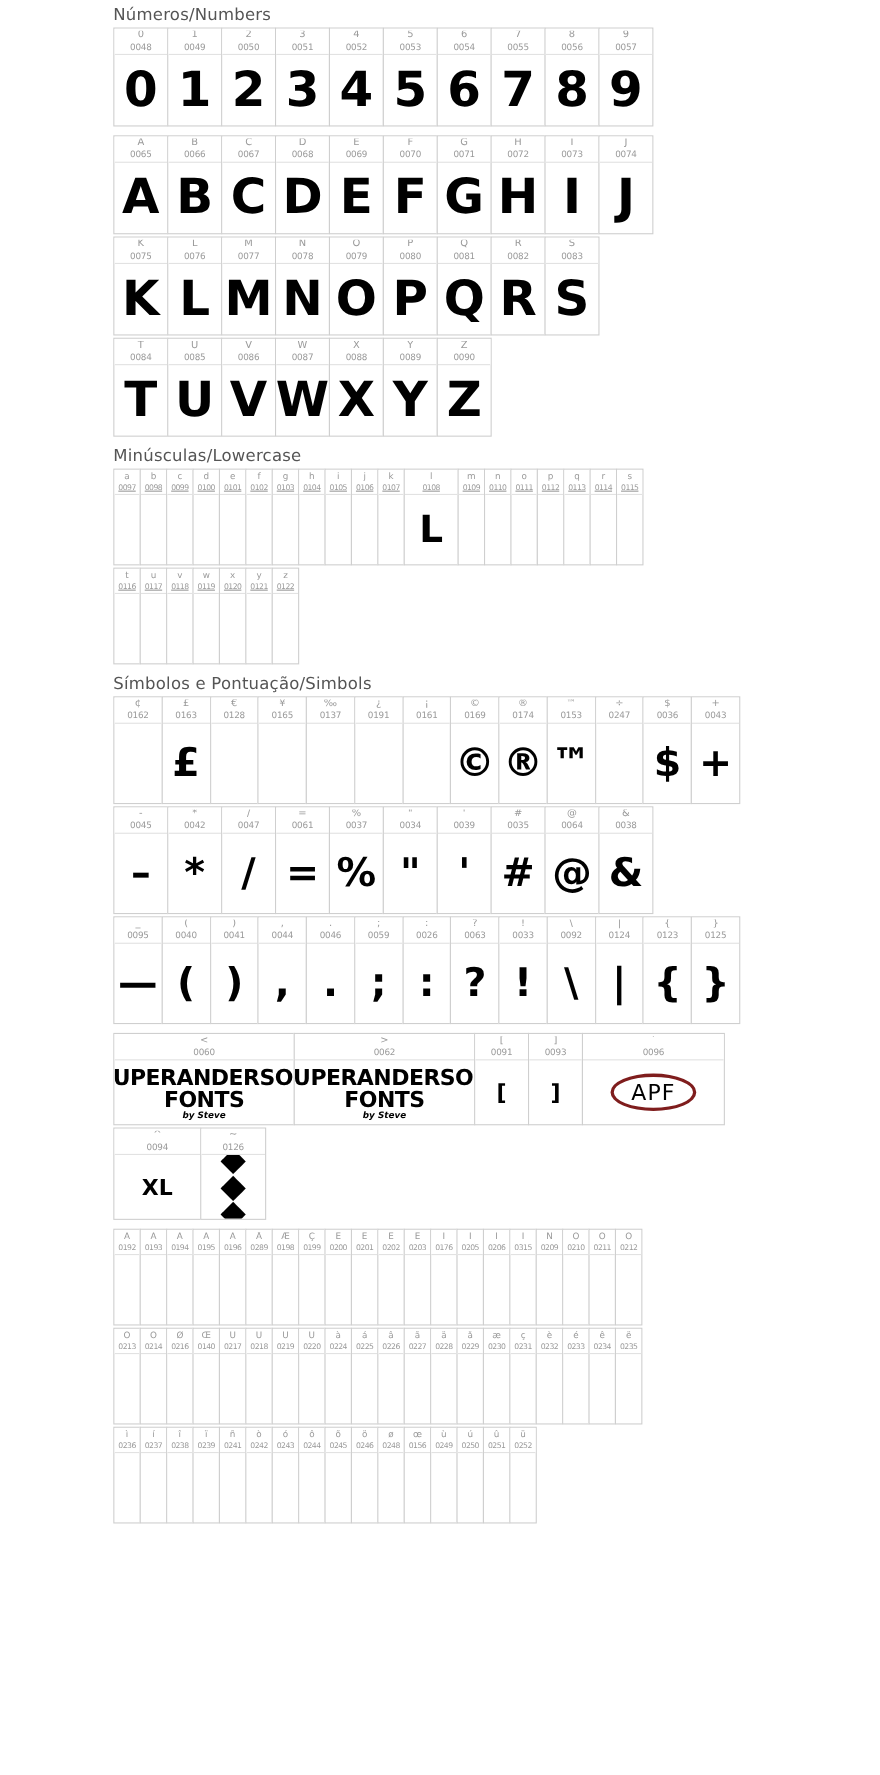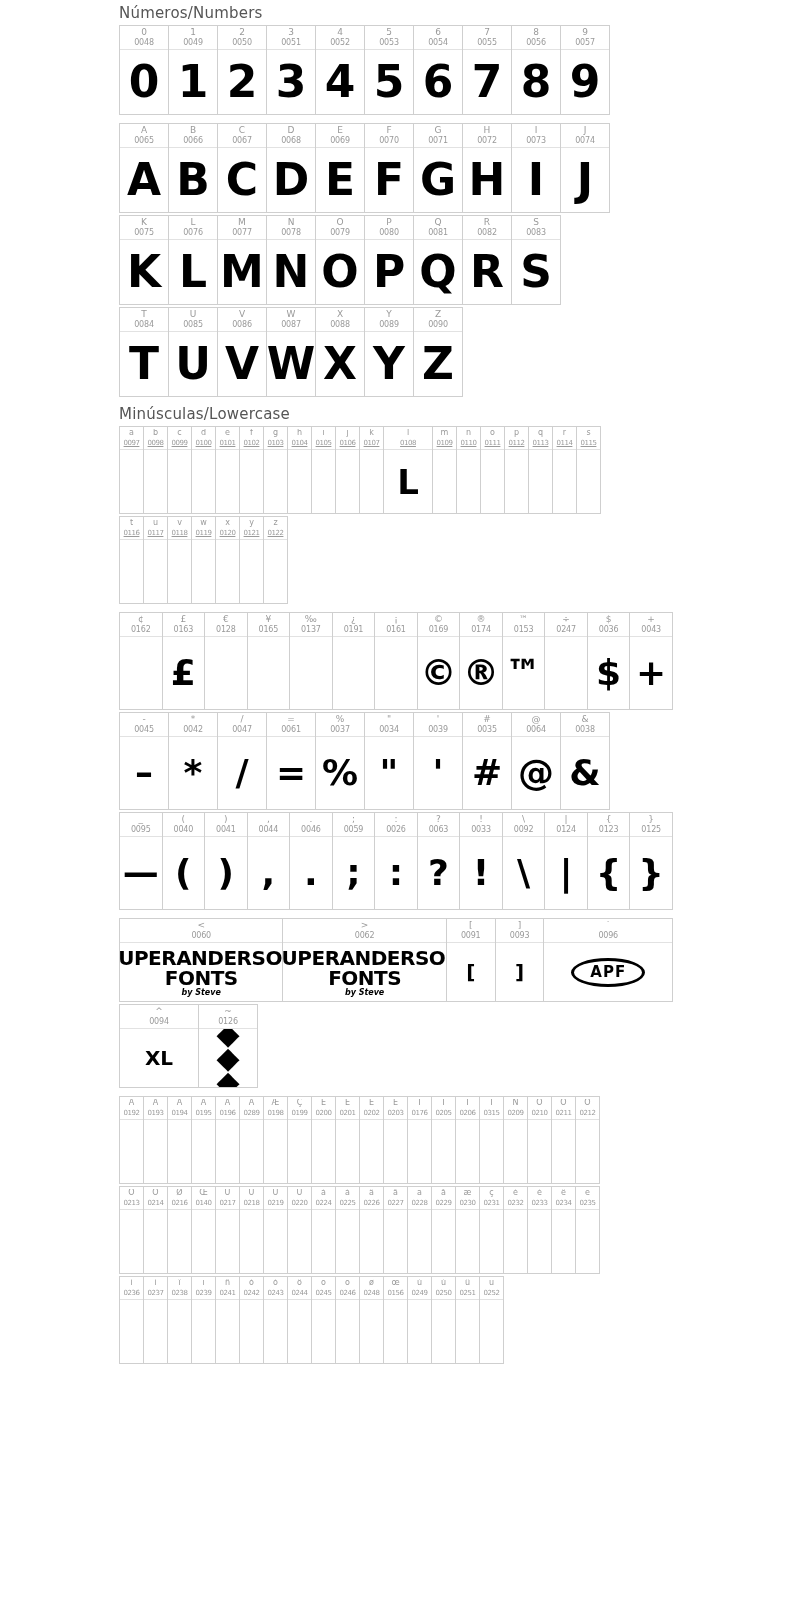--- a/index.html
+++ b/index.html
@@ -8,21 +8,21 @@
     background: #ffffff;
   }
   body {
     width: 800px;
     font-family: "DejaVu Sans", sans-serif;
     color: #000;
   }
   .page {
     width: 672px;
     box-sizing: border-box;
-    padding: 0 0 10px 16px;
+    padding: 0 0 10px 0;
   }
   .section {
     margin: 0 0 8px 0;
   }
   .section-title {
     font-family: "DejaVu Sans", sans-serif;
     font-size: 15px;
     color: #555555;
     padding-left: 103px;
     margin: 4px 0 3px 0;
@@ -105,25 +105,25 @@
     text-align: center;
   }
   .logo-cell .glyph .sub {
     font-size: 8px;
     font-style: italic;
     font-weight: bold;
     letter-spacing: 0;
     margin-top: 1px;
   }
   .oval {
-    border: 3px solid #000000;
+    border: 3px solid #7f1d1d;
     border-radius: 50%;
     padding: 4px 16px;
-    font-size: 15px;
-    font-weight: bold;
+    font-size: 20px;
+    font-weight: normal;
     letter-spacing: 1px;
   }
   .accent .cell { width: 25px; height: 88px; }
   .accent .cell .glyph { font-size: 28px; }
   .accent .cell .chr { font-size: 8px; }
   .accent .cell .code { font-size: 7px; letter-spacing: -0.5px; }
   .squiggle { font-size: 30px; line-height: 0.8; }
 </style>
 </head>
 <body>
@@ -584,20 +584,21 @@
               <div class="hdr">
                 <div class="chr">z</div>
                 <div class="code">0122</div>
               </div>
               <div class="glyph"></div>
             </div>
           </div>
         </div>
       </div>
       <div class="section">
+        <div class="section-title">Símbolos e Pontuação/Simbols</div>
         <div class="rows sym">
           <div class="row">
             <div class="cell">
               <div class="hdr">
                 <div class="chr">¢</div>
                 <div class="code">0162</div>
               </div>
               <div class="glyph"></div>
             </div>
             <div class="cell">

